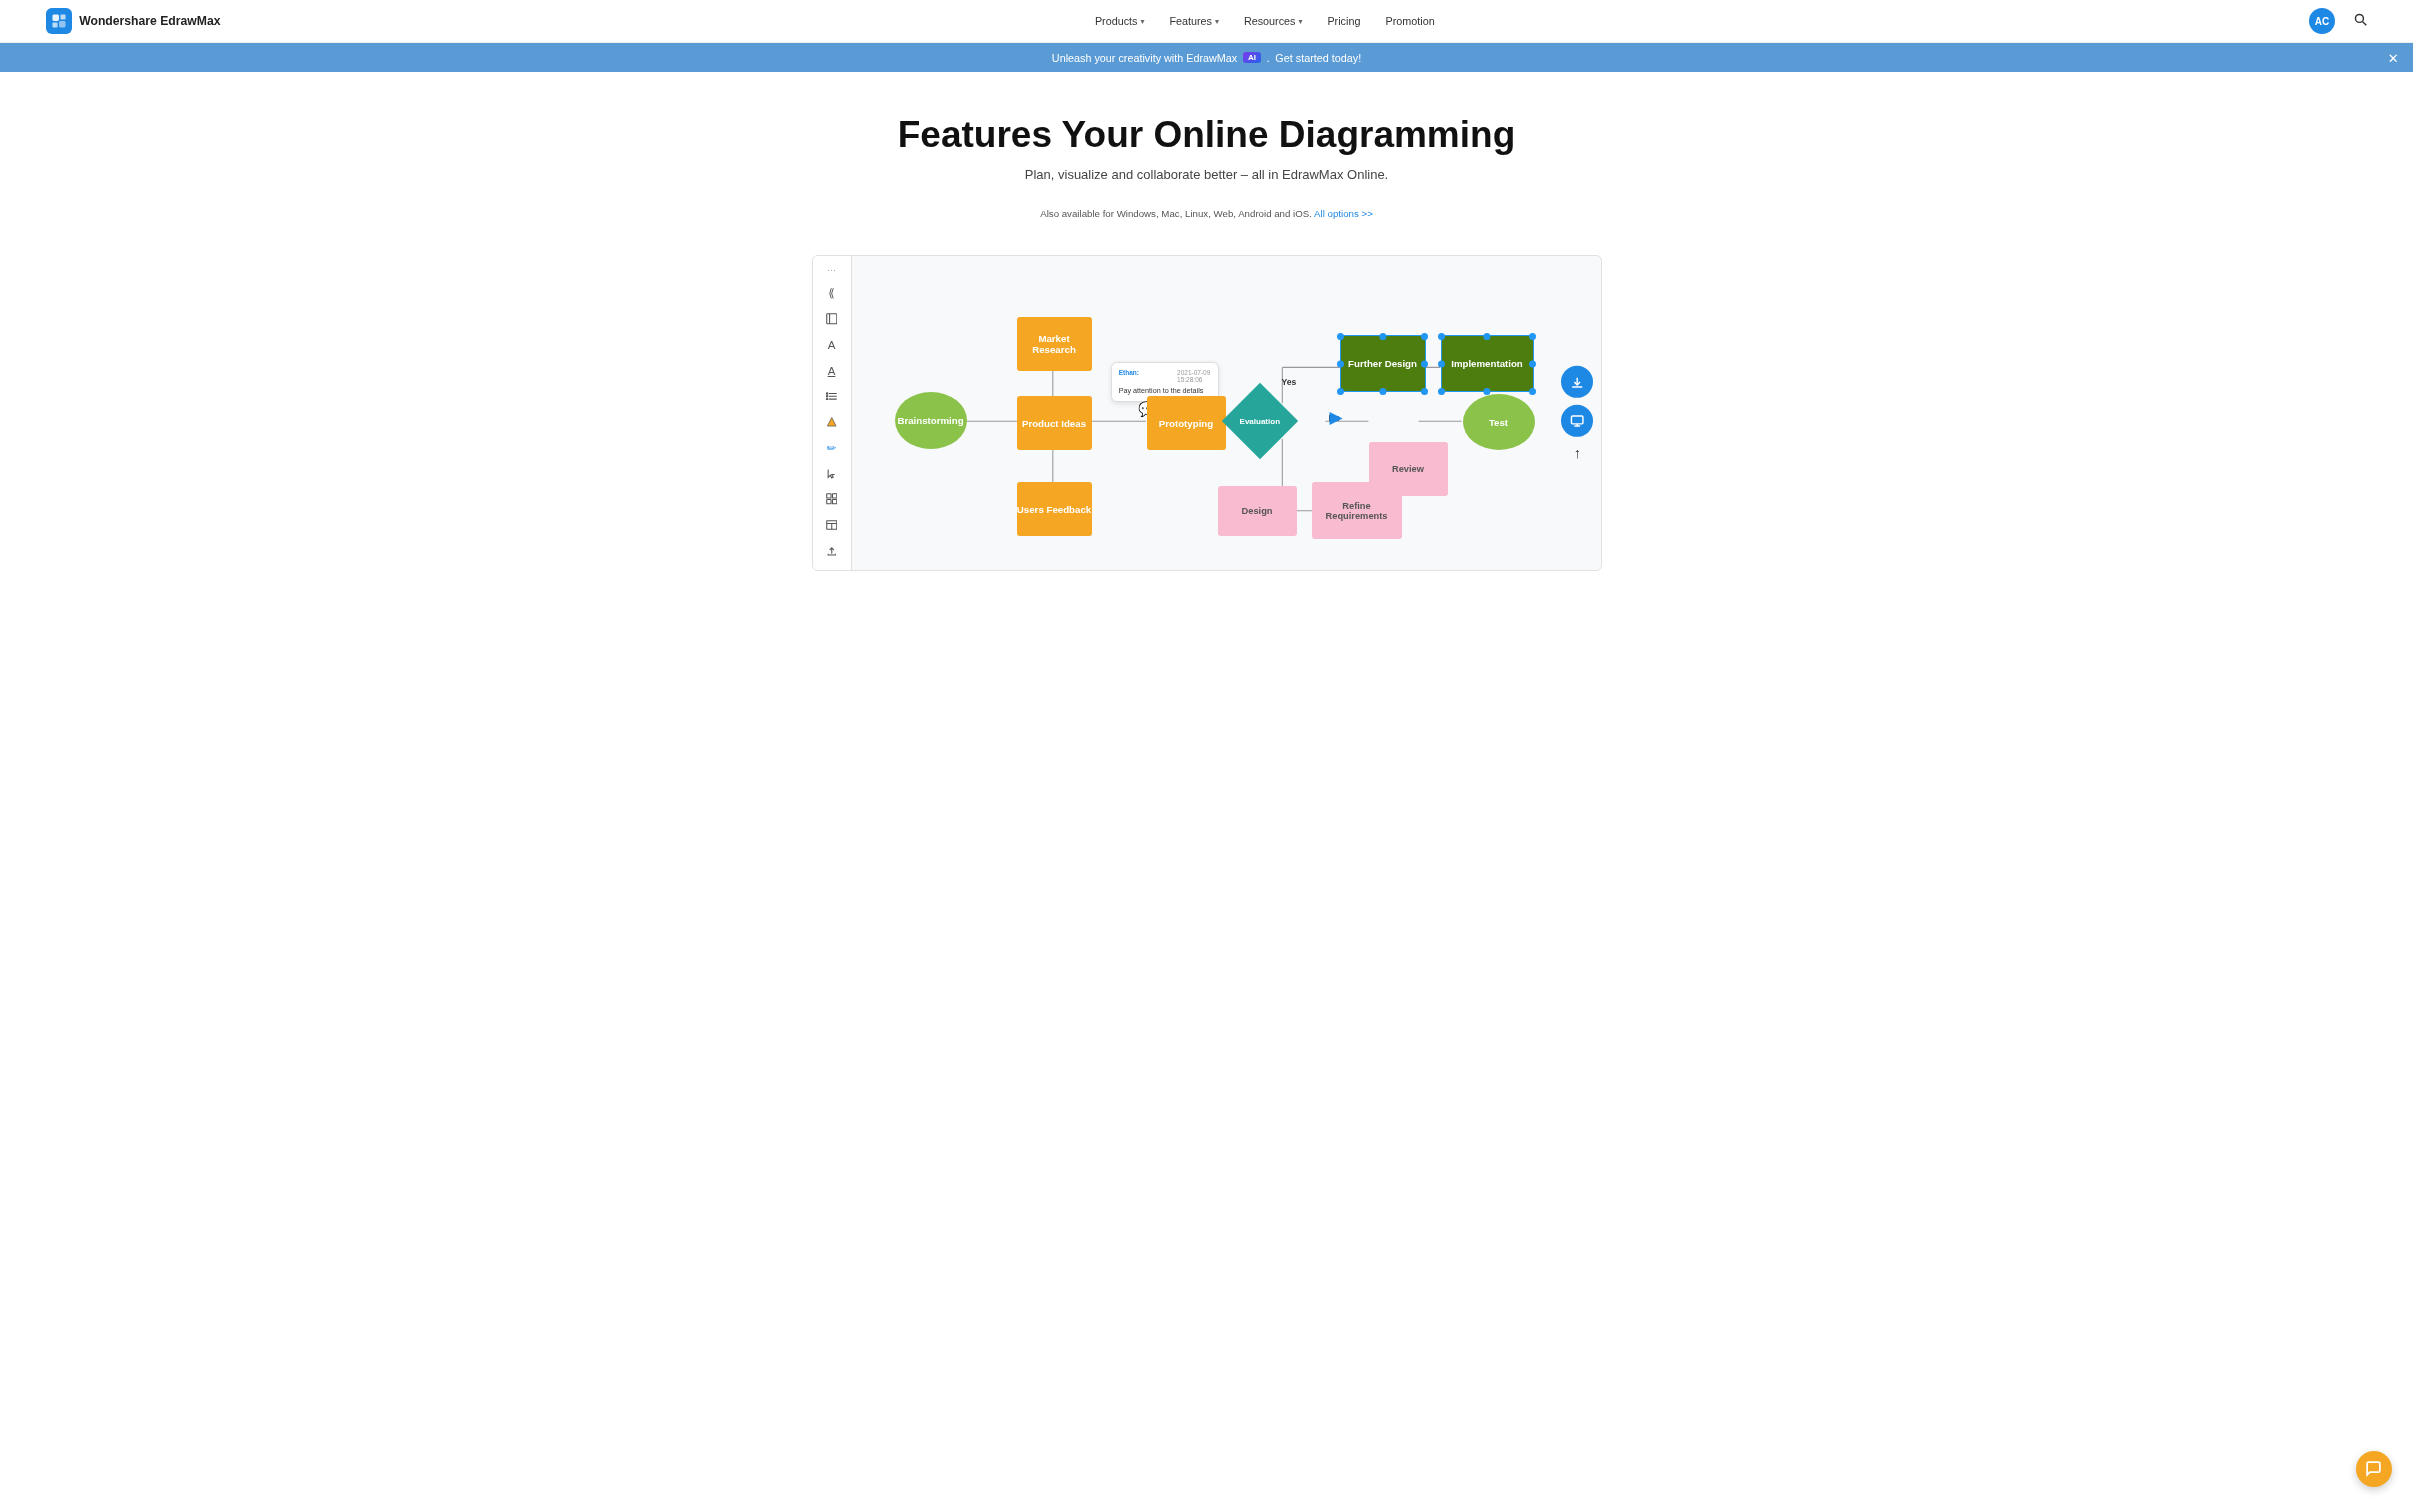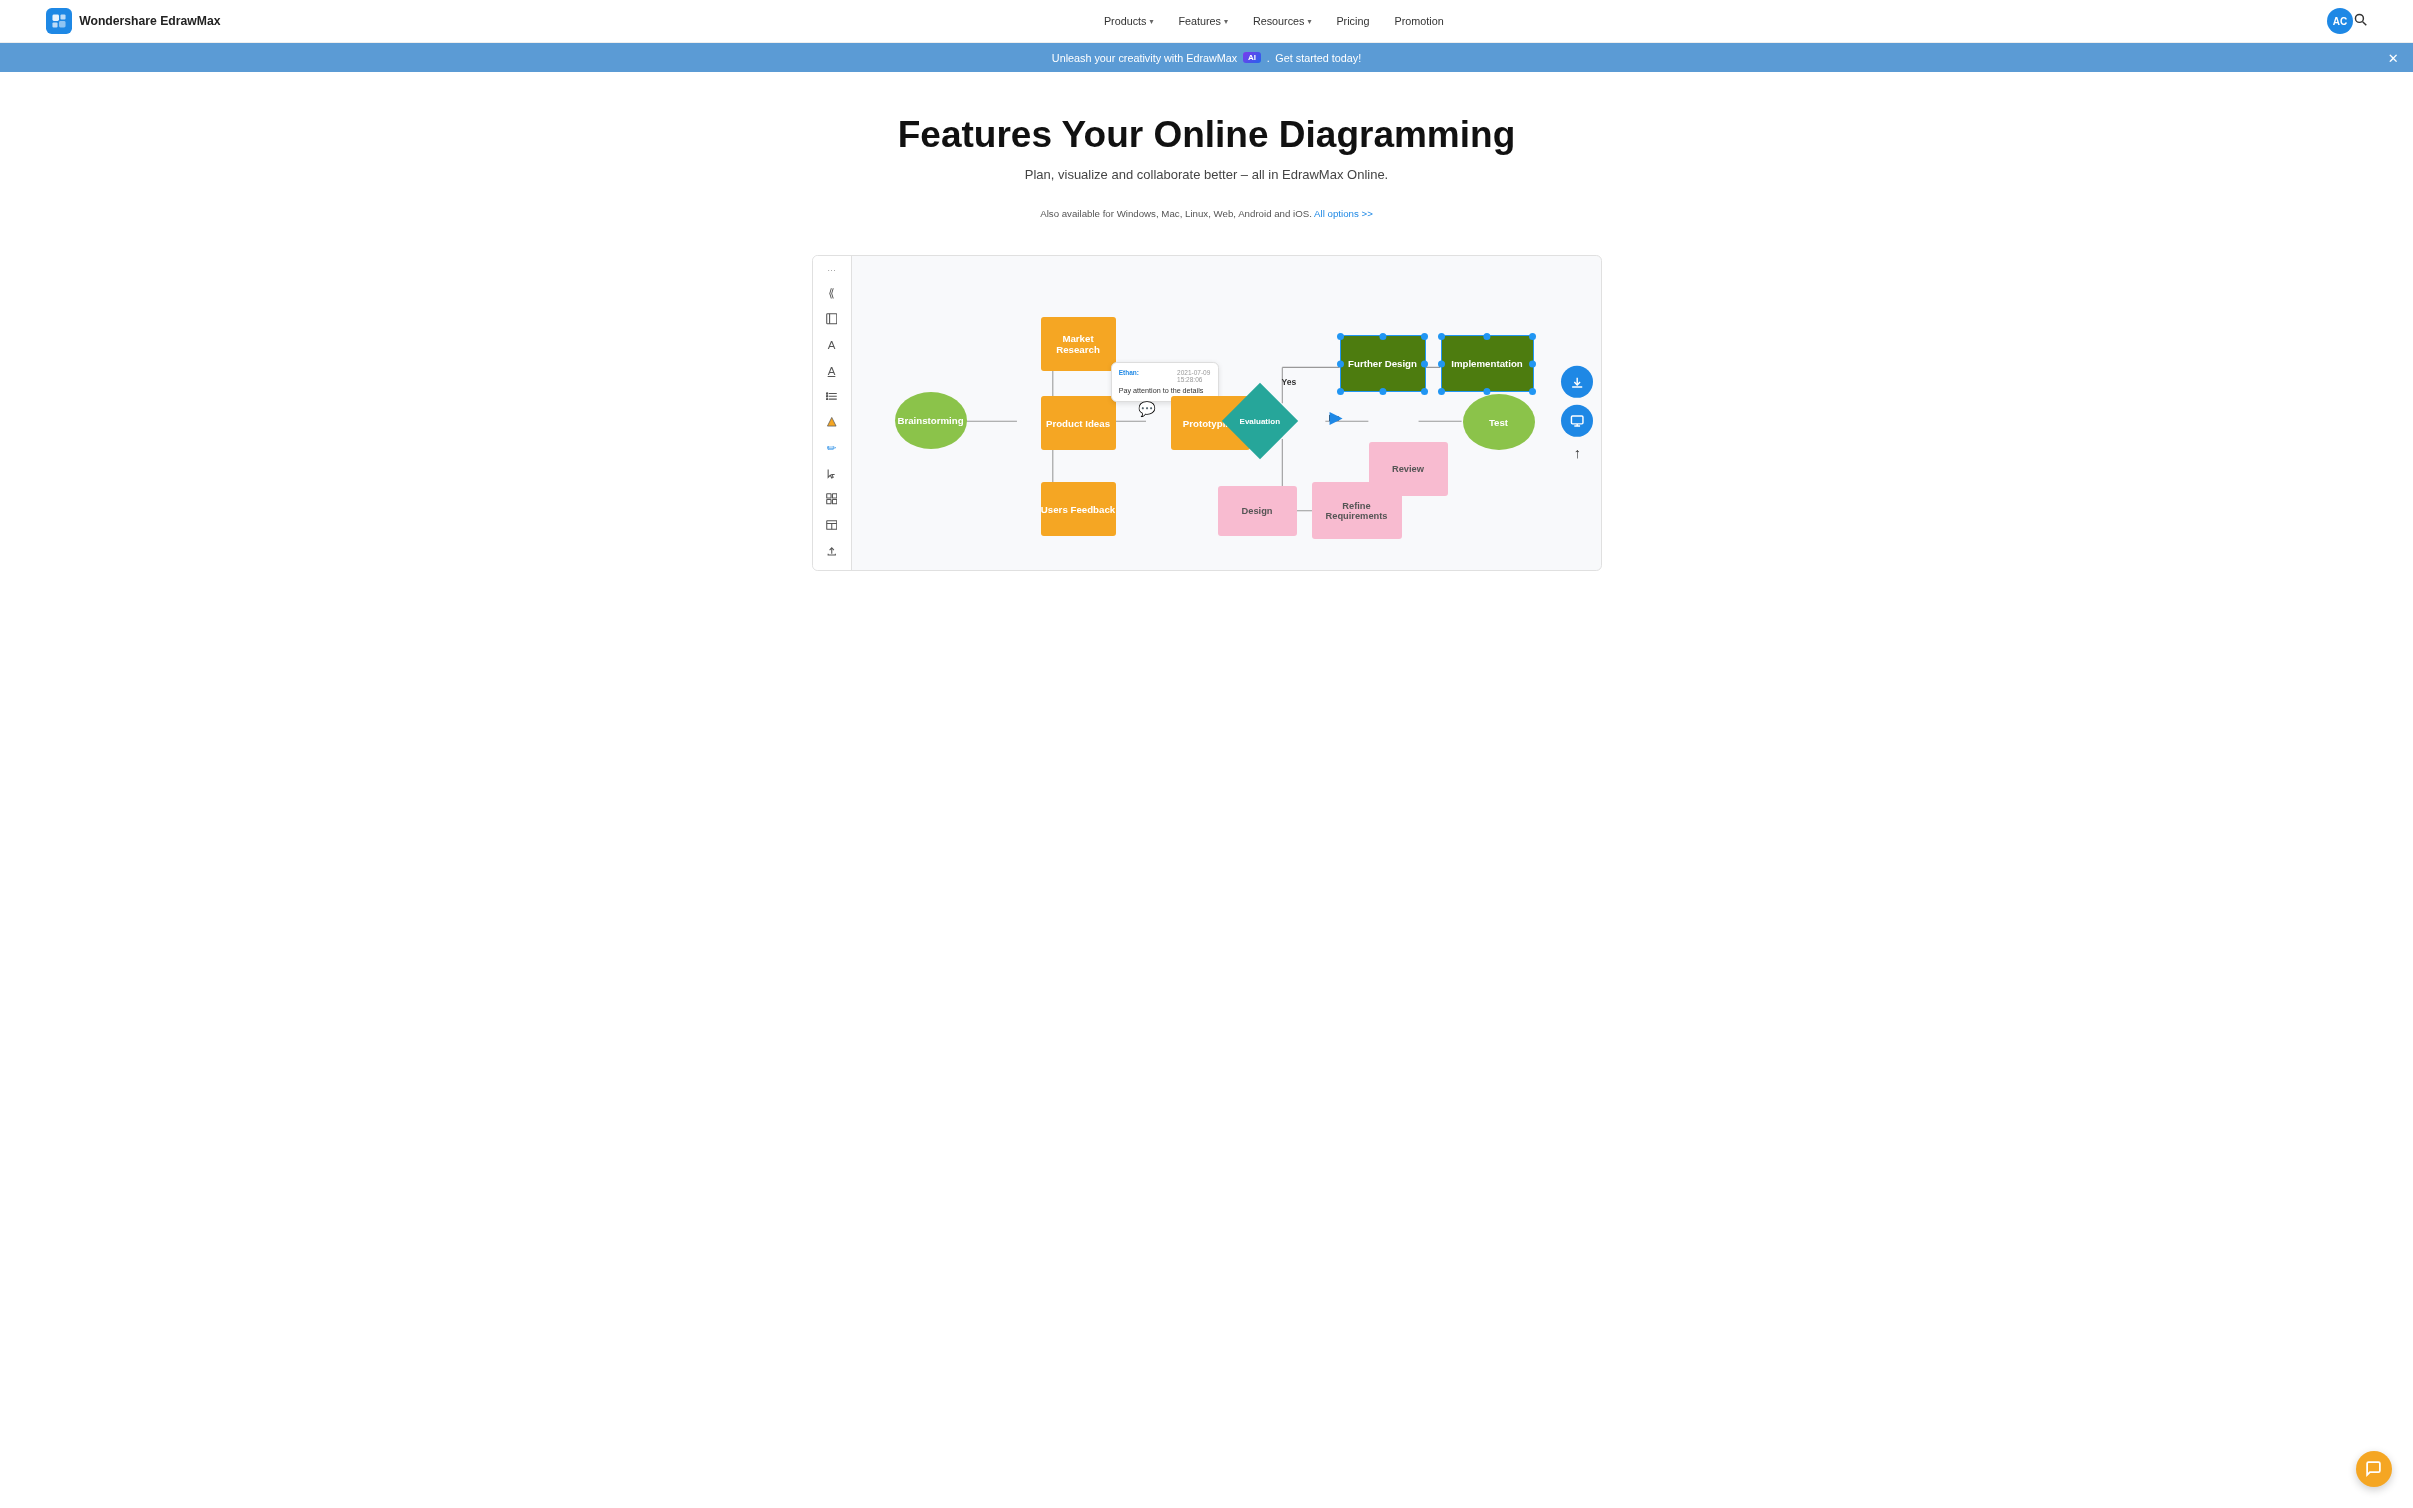--- a/index.html
+++ b/index.html
@@ -13,21 +13,21 @@
     }
     .navbar-logo { display: flex; align-items: center; gap: 7.2px; }
     .logo-icon {
       width: 26px; height: 26px; background: #1e88e5; border-radius: 5.7px;
       display: flex; align-items: center; justify-content: center; color: #fff; font-weight: bold; font-size: 13px;
     }
     .logo-text { font-size: 12.2px; font-weight: 600; color: #222; }
     .navbar-links { display: flex; align-items: center; gap: 25px; }
     .nav-item { display: flex; align-items: center; gap: 2.9px; font-size: 10.8px; color: #333; cursor: pointer; }
     .nav-chevron { font-size: 8px; color: #666; }
-    .navbar-right { display: flex; align-items: center; gap: 1px; }
+    .navbar-right { display: flex; align-items: center; gap: 19px; }
     .avatar {
       width: 26px; height: 26px; border-radius: 50%; background: #1e88e5;
       display: flex; align-items: center; justify-content: center; color: #fff; font-weight: bold; font-size: 10px; cursor: pointer;
     }
     .search-icon-btn { font-size: 13px; color: #333; cursor: pointer; }
 
     
     .banner {
       background: #5b9bd5; color: #fff; text-align: center;
       padding: 8.6px 14.4px; font-size: 10.8px; position: relative;
@@ -101,21 +101,21 @@
     
     .flowchart {
       position: relative; width: 100%; height: 316px;
     }
 
     
     .node {
       position: absolute; display: flex; align-items: center; justify-content: center;
       text-align: center; font-weight: 600; font-size: 9.7px;
     }
-    .node-orange { background: #f5a623; color: #fff; border-radius: 2.9px; margin-left: 24px; }
+    .node-orange { background: #f5a623; color: #fff; border-radius: 2.9px; }
     .node-green-oval { background: #8bc34a; color: #fff; border-radius: 50%; }
     .node-green-oval2 { background: #8bc34a; color: #fff; border-radius: 50%; }
     .node-purple { background: #4d7c0f; color: #fff; border-radius: 4.3px; border: 1.8px solid #2196f3; }
     .node-teal-diamond {
       background: #26a69a; color: #fff; font-weight: 700;
       transform: rotate(45deg); display: flex; align-items: center; justify-content: center;
     }
     .node-teal-diamond-text { transform: rotate(-45deg); font-size: 9.3px; font-weight: 700; }
     .node-pink { background: #f8bbd0; color: #555; border-radius: 2.9px; font-size: 9.3px; }
 

